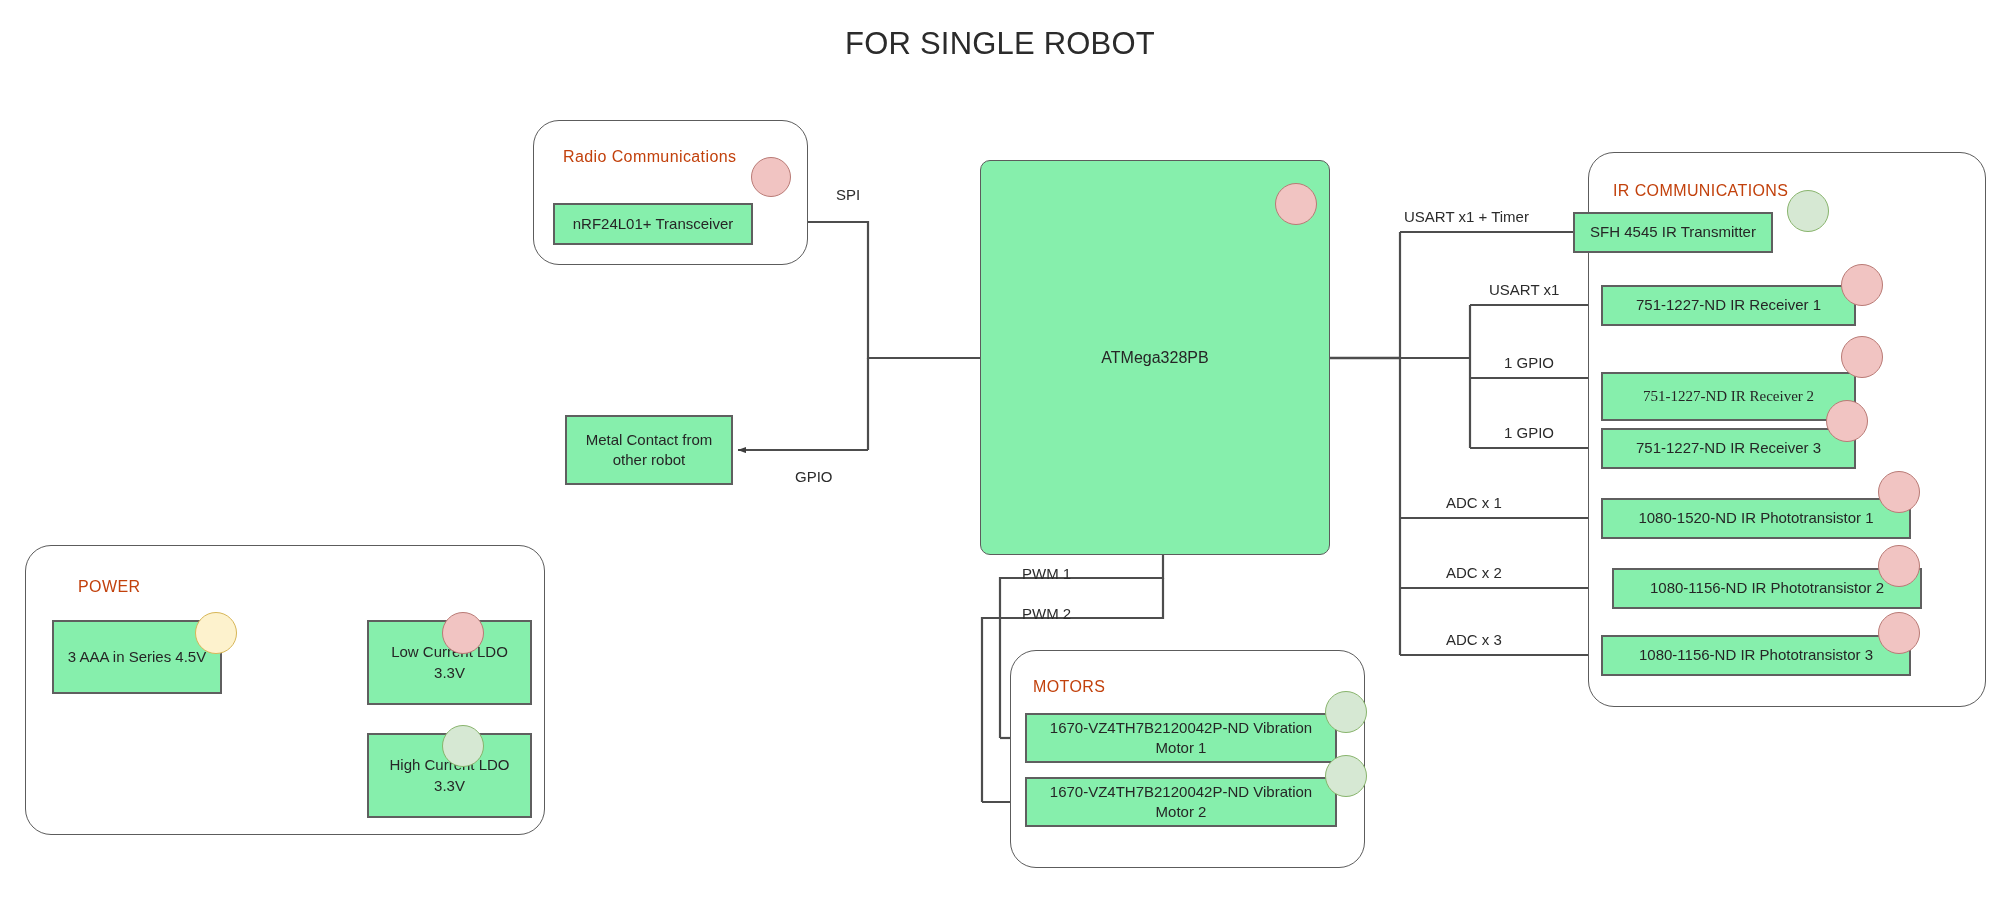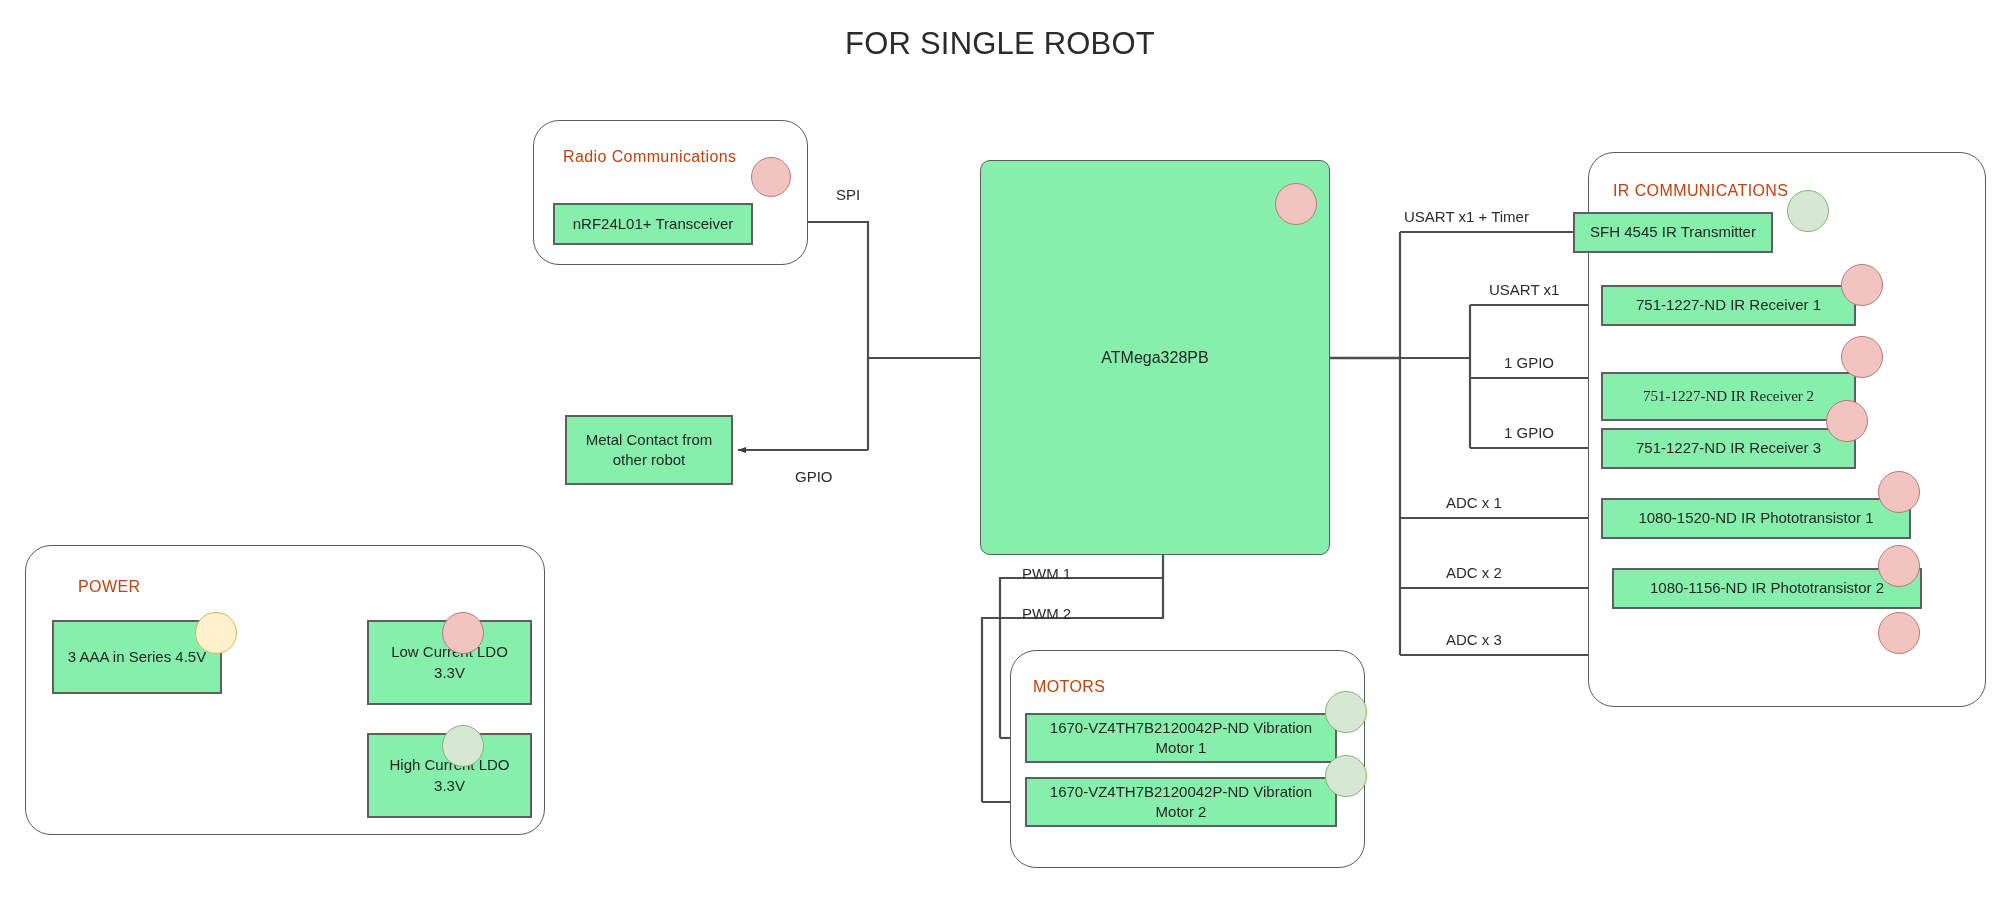--- a/index.html
+++ b/index.html
@@ -199,20 +199,21 @@
 
   <div class="node" style="left:1601px; top:428px; width:255px; height:41px;">751-1227-ND IR Receiver 3</div>
   <div class="dot red" style="left:1826px; top:400px; width:42px; height:42px;"></div>
 
   <div class="node" style="left:1601px; top:498px; width:310px; height:41px;">1080-1520-ND IR Phototransistor 1</div>
   <div class="dot red" style="left:1878px; top:471px; width:42px; height:42px;"></div>
 
   <div class="node" style="left:1601px; top:568px; width:310px; height:41px;margin-left:11px;">1080-1156-ND IR Phototransistor 2</div>
   <div class="dot red" style="left:1878px; top:545px; width:42px; height:42px;"></div>
 
+  <div class="node" style="left:1601px; top:635px; width:310px; height:41px;">1080-1156-ND IR Phototransistor 3</div>
   <div class="dot red" style="left:1878px; top:612px; width:42px; height:42px;"></div>
 
   <div class="elabel" style="left:836px; top:186px;">SPI</div>
   <div class="elabel" style="left:795px; top:468px;">GPIO</div>
 
   <div class="elabel" style="left:1404px; top:208px;">USART x1 + Timer</div>
   <div class="elabel" style="left:1489px; top:281px;">USART x1</div>
   <div class="elabel" style="left:1504px; top:354px;">1 GPIO</div>
   <div class="elabel" style="left:1504px; top:424px;">1 GPIO</div>
   <div class="elabel" style="left:1446px; top:494px;">ADC x 1</div>

